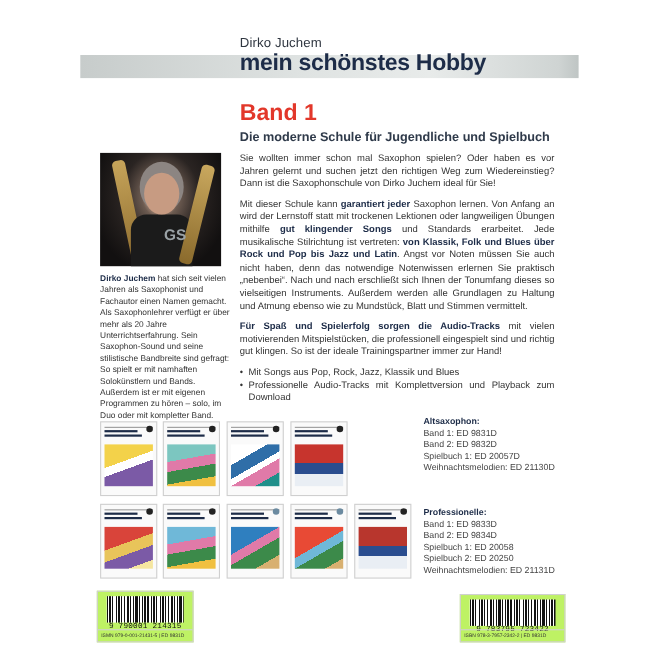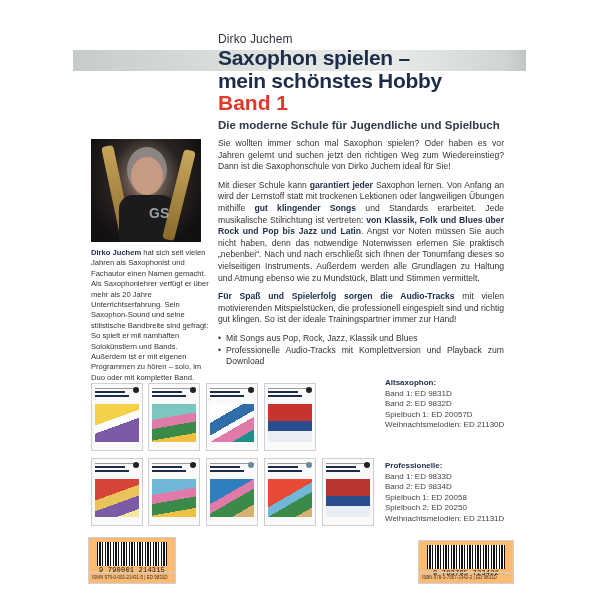--- a/index.html
+++ b/index.html
@@ -25,33 +25,32 @@
   .bullets li { position:relative; padding-left:8px; }
   .bullets li::before { content:"•"; position:absolute; left:0; }
   .book { width:52px; height:68px; border:1px solid #cfcfcf; background:#fafafa; box-sizing:border-box; overflow:hidden; }
   .book .hd { position:absolute; left:3px; top:4px; right:3px; height:9px; border-top:1px solid #999; }
   .book .hd::before { content:""; position:absolute; left:0; top:2px; width:30px; height:2px; background:#1d2c48; }
   .book .hd::after { content:""; position:absolute; left:0; top:6px; width:34px; height:2px; background:#1d2c48; }
   .book .dot { position:absolute; right:3px; top:3px; width:6px; height:6px; border-radius:50%; background:#222; }
   .book .art { position:absolute; left:3px; right:3px; top:20px; bottom:8px; }
   .catalog { left:385px; font-size:8px; line-height:10.5px; color:#444; }
   .catalog .h { font-weight:bold; color:#1d2c48; }
-  .barcode { background:#fdba74; border:1px solid #d0d0d0; box-sizing:border-box; }
+  .barcode { background:#bef264; border:1px solid #d0d0d0; box-sizing:border-box; }
   .bars { position:absolute; left:8px; right:8px; top:4px; height:24px; background:repeating-linear-gradient(90deg,#111 0 1px,#fff 1px 2px,#111 2px 4px,#fff 4px 5px,#111 5px 6px,#fff 6px 8px); }
   .bcnum { position:absolute; left:0; right:0; top:28px; text-align:center; font-size:7px; font-family:"Liberation Mono", monospace; color:#111; letter-spacing:0.2px; }
   .bcfoot { position:absolute; left:0; right:0; bottom:0; height:10px; border-top:1px solid #d0d0d0; font-size:4.5px; line-height:10px; color:#333; padding-left:3px; white-space:nowrap; }
 </style>
 </head>
 <body>
 
 <div class="abs title-bar"></div>
 
 <div class="abs author">Dirko Juchem</div>
 <div class="abs title">
-  <div>Saxophon spielen –</div>
   <div>mein schönstes Hobby</div>
 </div>
 <div class="abs band">Band 1</div>
 <div class="abs subtitle">Die moderne Schule für Jugendliche und Spielbuch</div>
 
 <div class="abs photo">
   <div class="sax-l"></div>
   <div class="shirt"></div>
   <div class="head"></div>
   <div class="sax-r"></div>

